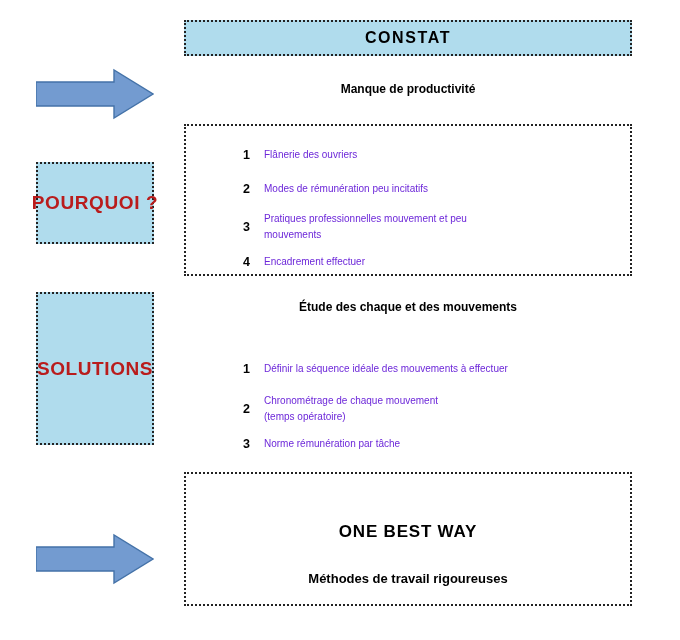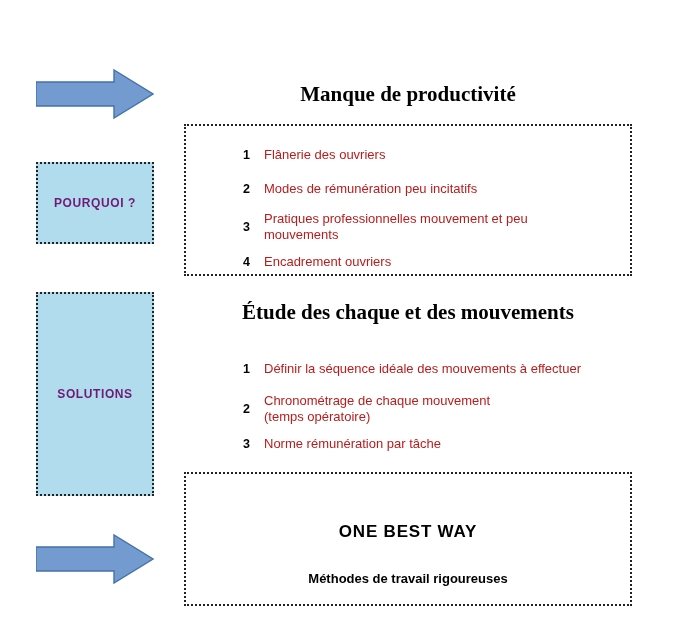--- a/index.html
+++ b/index.html
@@ -29,23 +29,23 @@
   
   .blue-box {
     background: #b0dced;
     border: 2px dotted #222222;
     display: flex;
     align-items: center;
     justify-content: center;
   }
   .blue-box .label {
     font-weight: bold;
-    font-size: 12px;
+    font-size: 19px;
     letter-spacing: 0.6px;
-    color: #701a75;
+    color: #b91c1c;
     white-space: nowrap;
   }
 
   
   .banner {
     background: #b0dced;
     border: 2px dotted #222222;
     display: flex;
     align-items: center;
     justify-content: center;
@@ -59,47 +59,46 @@
 
   
   .panel {
     border: 2px dotted #222222;
     background: #ffffff;
   }
 
   
   .heading {
     font-weight: bold;
-    font-size: 21px;
+    font-size: 12px;
     text-align: center;
     color: #000000;
     white-space: nowrap;
-    font-family: Liberation Serif, serif;
   }
 
   
   .list { position: absolute; }
   .item {
     display: flex;
     align-items: center;
     margin-bottom: 0;
   }
   .item .num {
     font-weight: bold;
     font-size: 12.5px;
     width: 22px;
     text-align: right;
     flex: 0 0 22px;
     color: #000000;
   }
   .item .txt {
-    font-size: 13px;
+    font-size: 10px;
     line-height: 16px;
     margin-left: 14px;
-    color: #b91c1c;
+    color: #6d28d9;
   }
   .item .txt .ln { display: block; }
 
   
   .obw-title {
     font-weight: bold;
     font-size: 17px;
     text-align: center;
     letter-spacing: 0.8px;
   }
@@ -111,20 +110,23 @@
 
   
   .arrow { position: absolute; }
   .arrow svg { display: block; }
 </style>
 </head>
 <body>
 
 <div class="canvas">
 
+  <div class="node banner" style="left:184px; top:20px; width:448px; height:36px;">
+    <span class="label">CONSTAT</span>
+  </div>
 
   <div class="arrow" style="left:36px; top:68px; width:118px; height:52px;">
     <svg width="118" height="52" viewBox="0 0 118 52">
       <polygon points="0,14 78,14 78,2 117,26 78,50 78,38 0,38" fill="#739bd0" stroke="#4472a8" stroke-width="1.4" stroke-linejoin="miter"></polygon>
     </svg>
   </div>
 
   <div class="node heading" style="left:184px; top:82px; width:448px;">Manque de productivité</div>
 
   <div class="node blue-box" style="left:36px; top:162px; width:118px; height:82px;">
@@ -153,26 +155,26 @@
       <span class="num">3</span>
       <span class="txt">
         <span class="ln">Pratiques professionnelles mouvement et peu</span>
         <span class="ln">mouvements</span>
       </span>
     </div>
 
     <div class="item" style="height:28px;">
       <span class="num">4</span>
       <span class="txt">
-        <span class="ln">Encadrement ouvriers</span>
-      </span>
-    </div>
-  </div>
-
-  <div class="node blue-box" style="left:36px; top:292px; width:118px; height:204px;">
+        <span class="ln">Encadrement effectuer</span>
+      </span>
+    </div>
+  </div>
+
+  <div class="node blue-box" style="left:36px; top:292px; width:118px; height:153px;">
     <span class="label">SOLUTIONS</span>
   </div>
 
   <div class="node heading" style="left:184px; top:300px; width:448px;">Étude des chaque et des mouvements</div>
 
   <div class="list" style="left:228px; top:350px; width:410px;">
 
     <div class="item" style="height:38px;">
       <span class="num">1</span>
       <span class="txt">

